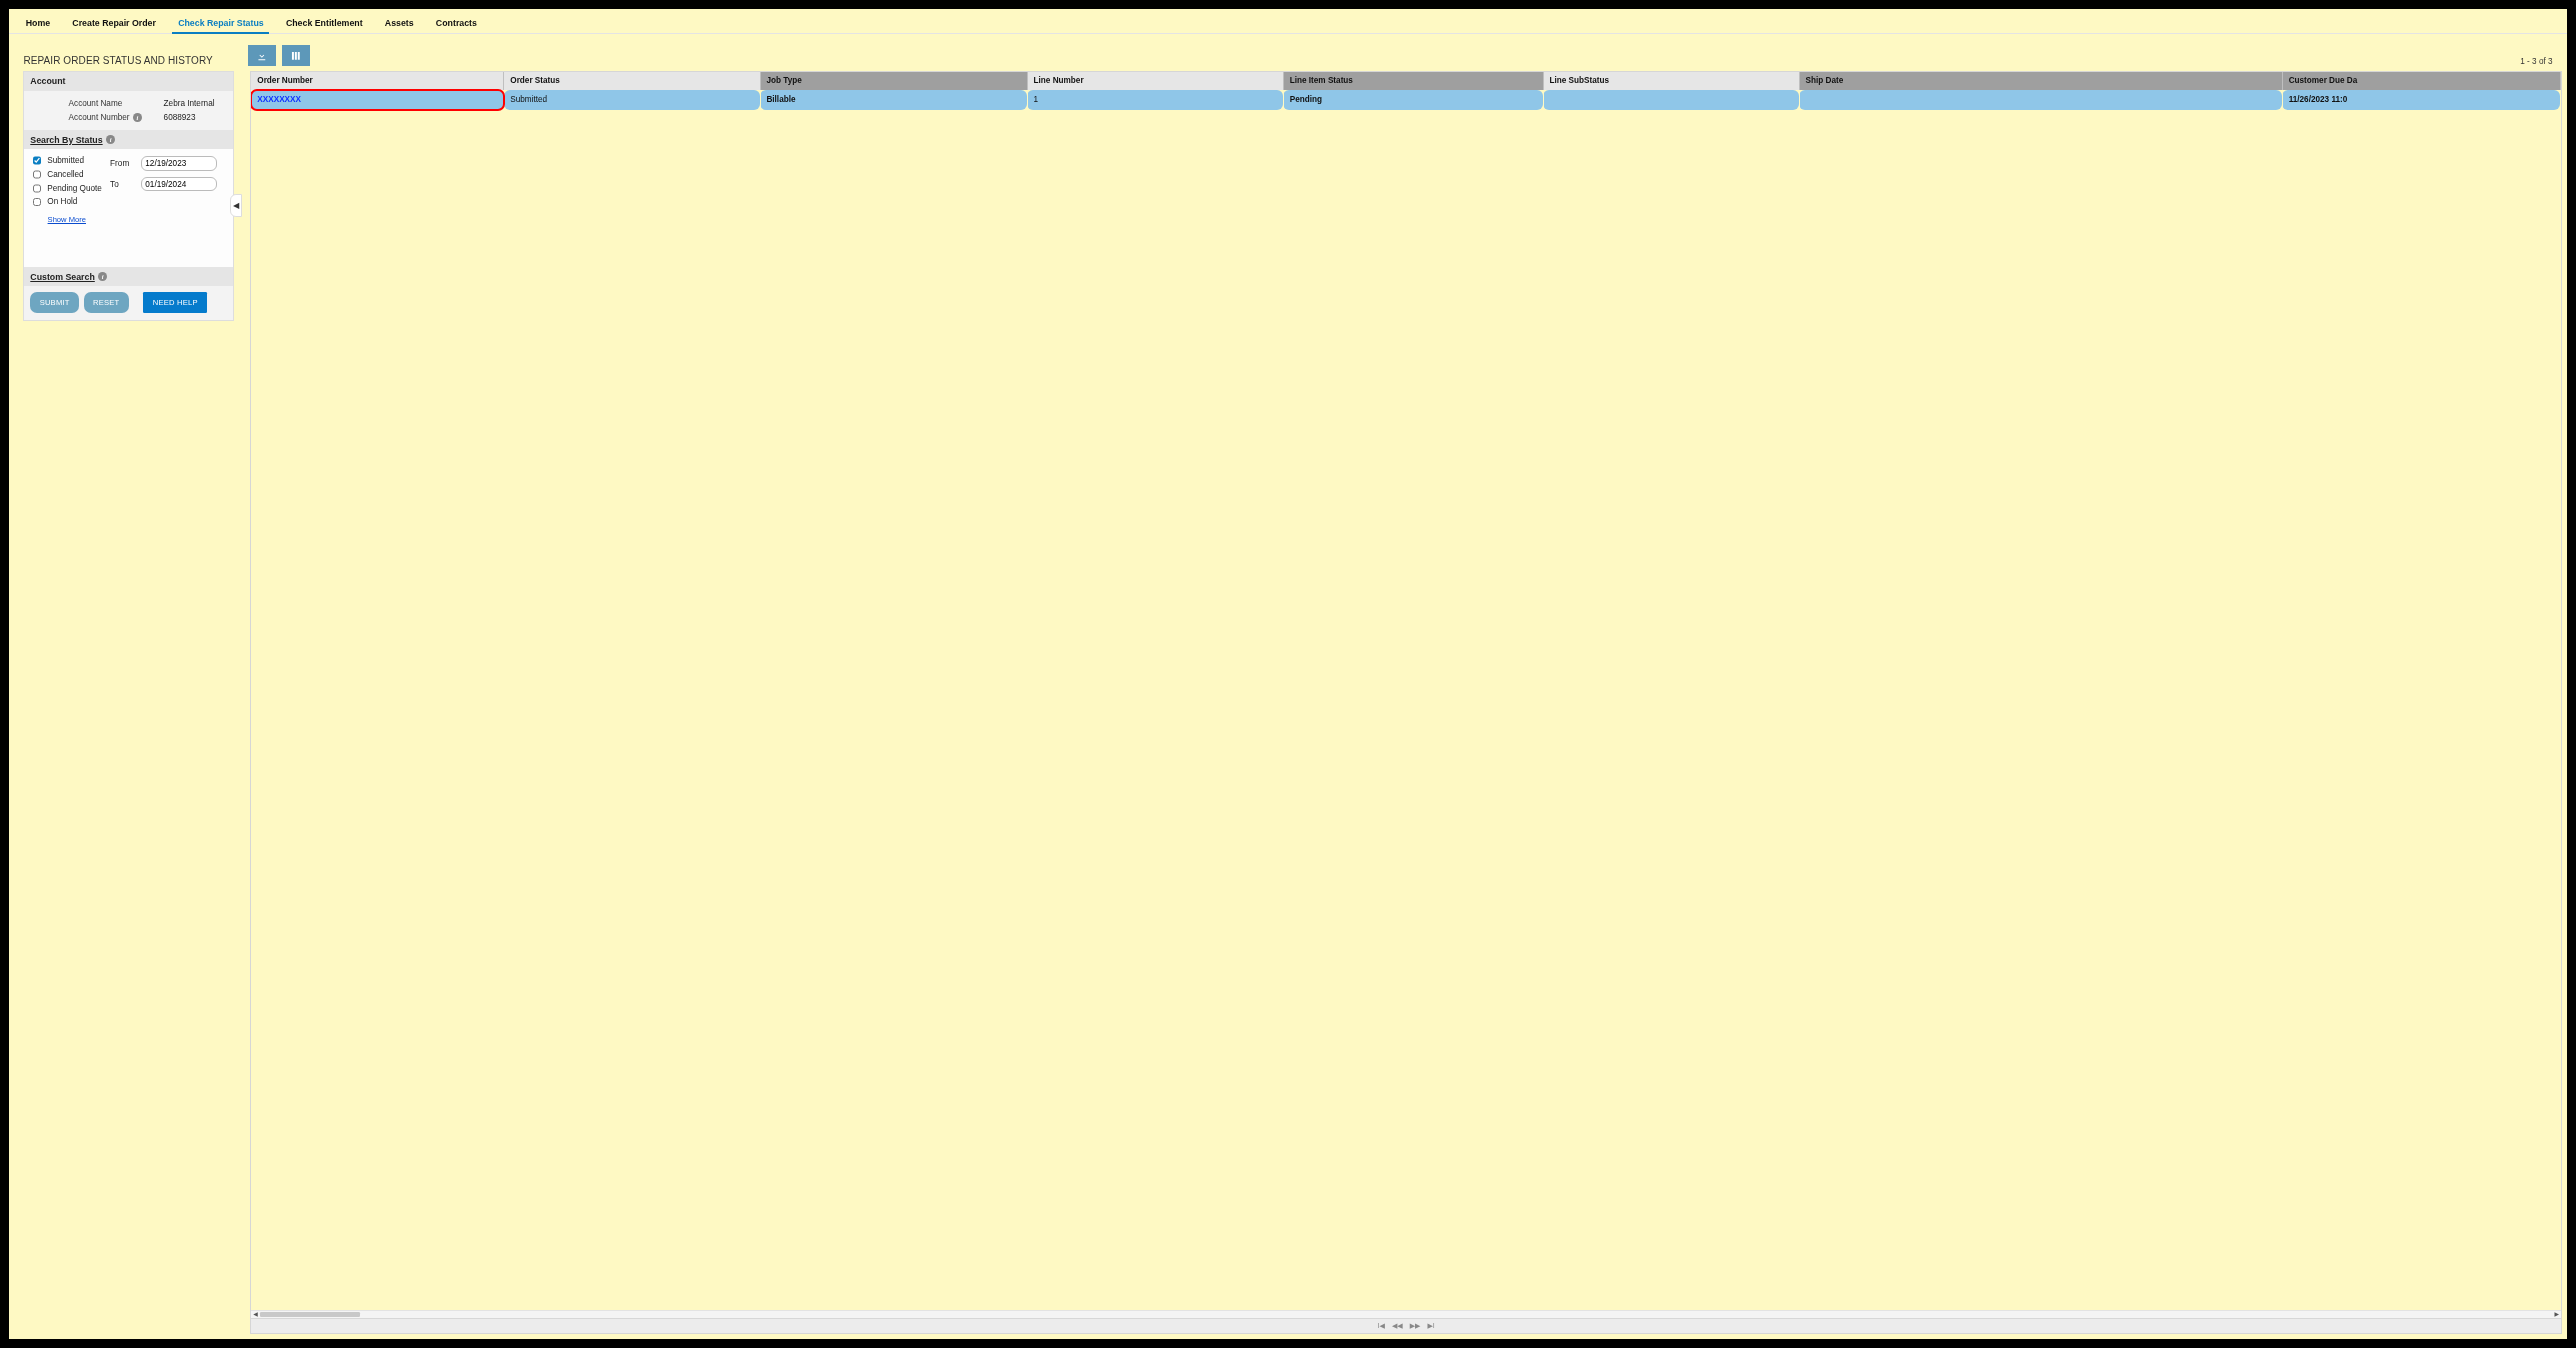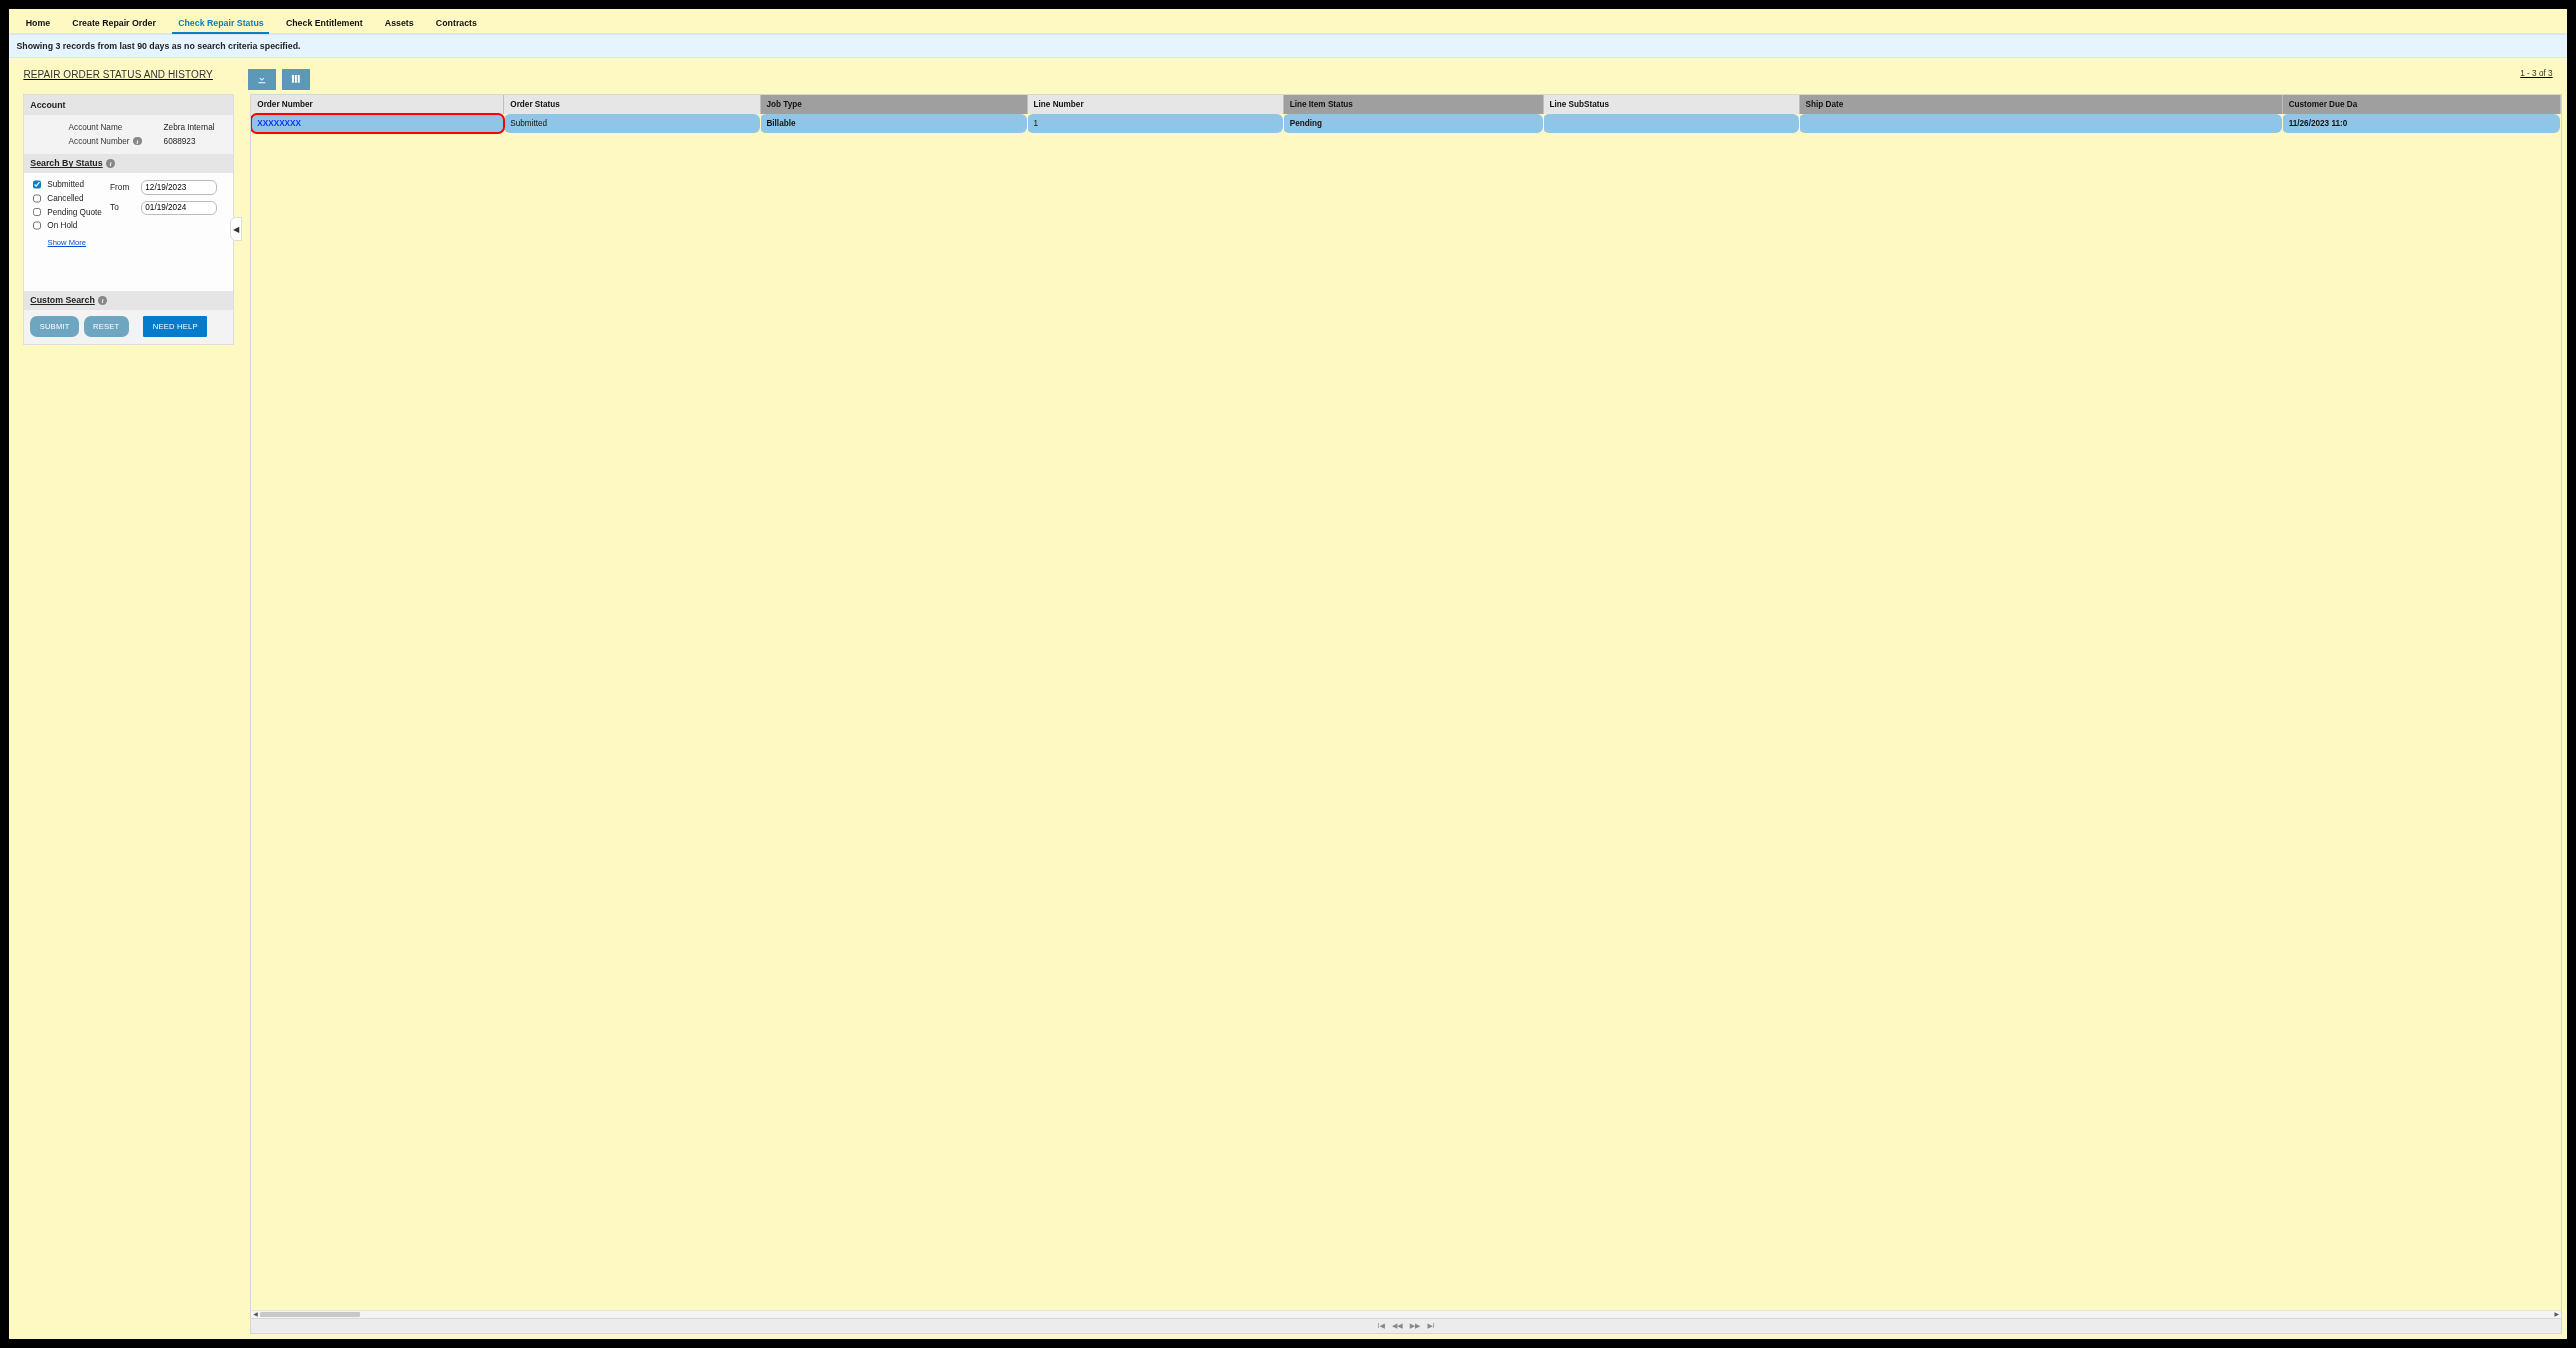--- a/index.html
+++ b/index.html
@@ -57,24 +57,23 @@
 
   
   .content {
     flex: 1;
     display: flex;
     flex-direction: column;
     overflow: hidden;
   }
   .topbar {
     display: flex;
-    align-items: flex-start;
+    align-items: flex-end;
     padding: 10.5px 14px 4.7px 14px;
     gap: 35px;
-    text-decoration: underline;
   }
   .page-title {
     font-size: 10px;
     font-weight: 400;
     letter-spacing: 0.1px;
     color: #333;
   }
   .toolbar {
     display: flex;
     gap: 5.9px;
@@ -311,21 +310,20 @@
 
   <div class="tabs" id="tabs-container">
       <div class="tab">Home</div>
       <div class="tab">Create Repair Order</div>
       <div class="tab active">Check Repair Status</div>
       <div class="tab">Check Entitlement</div>
       <div class="tab">Assets</div>
       <div class="tab">Contracts</div>
     </div>
 
-  <div class="banner">Showing 3 records from last 90 days as no search criteria specified.</div>
 
   <div class="content">
 
     <div class="topbar">
       <div class="page-title">REPAIR ORDER STATUS AND HISTORY</div>
       <div class="toolbar">
         <button class="tool-btn" aria-label="download">
           <svg viewBox="0 0 24 24">
               <path d="M12 3v10.17l3.59-3.58L17 11l-5 5-5-5 1.41-1.41L12 13.17V3h0zM5 19h14v2H5z"></path>
             </svg>

